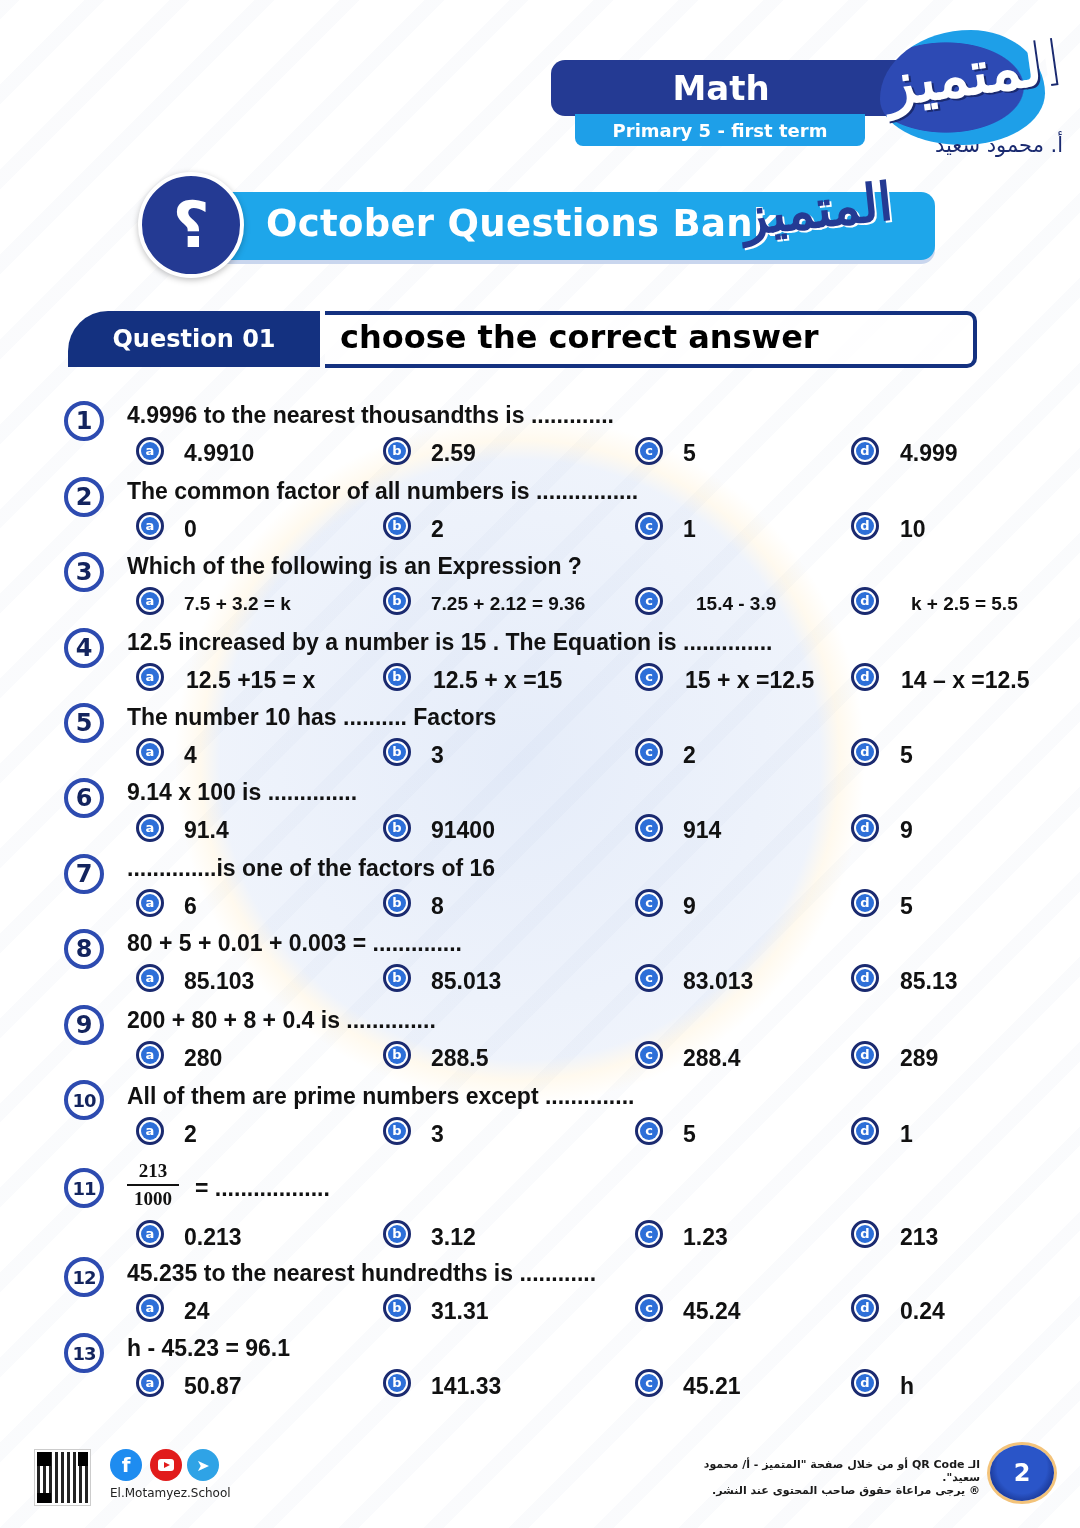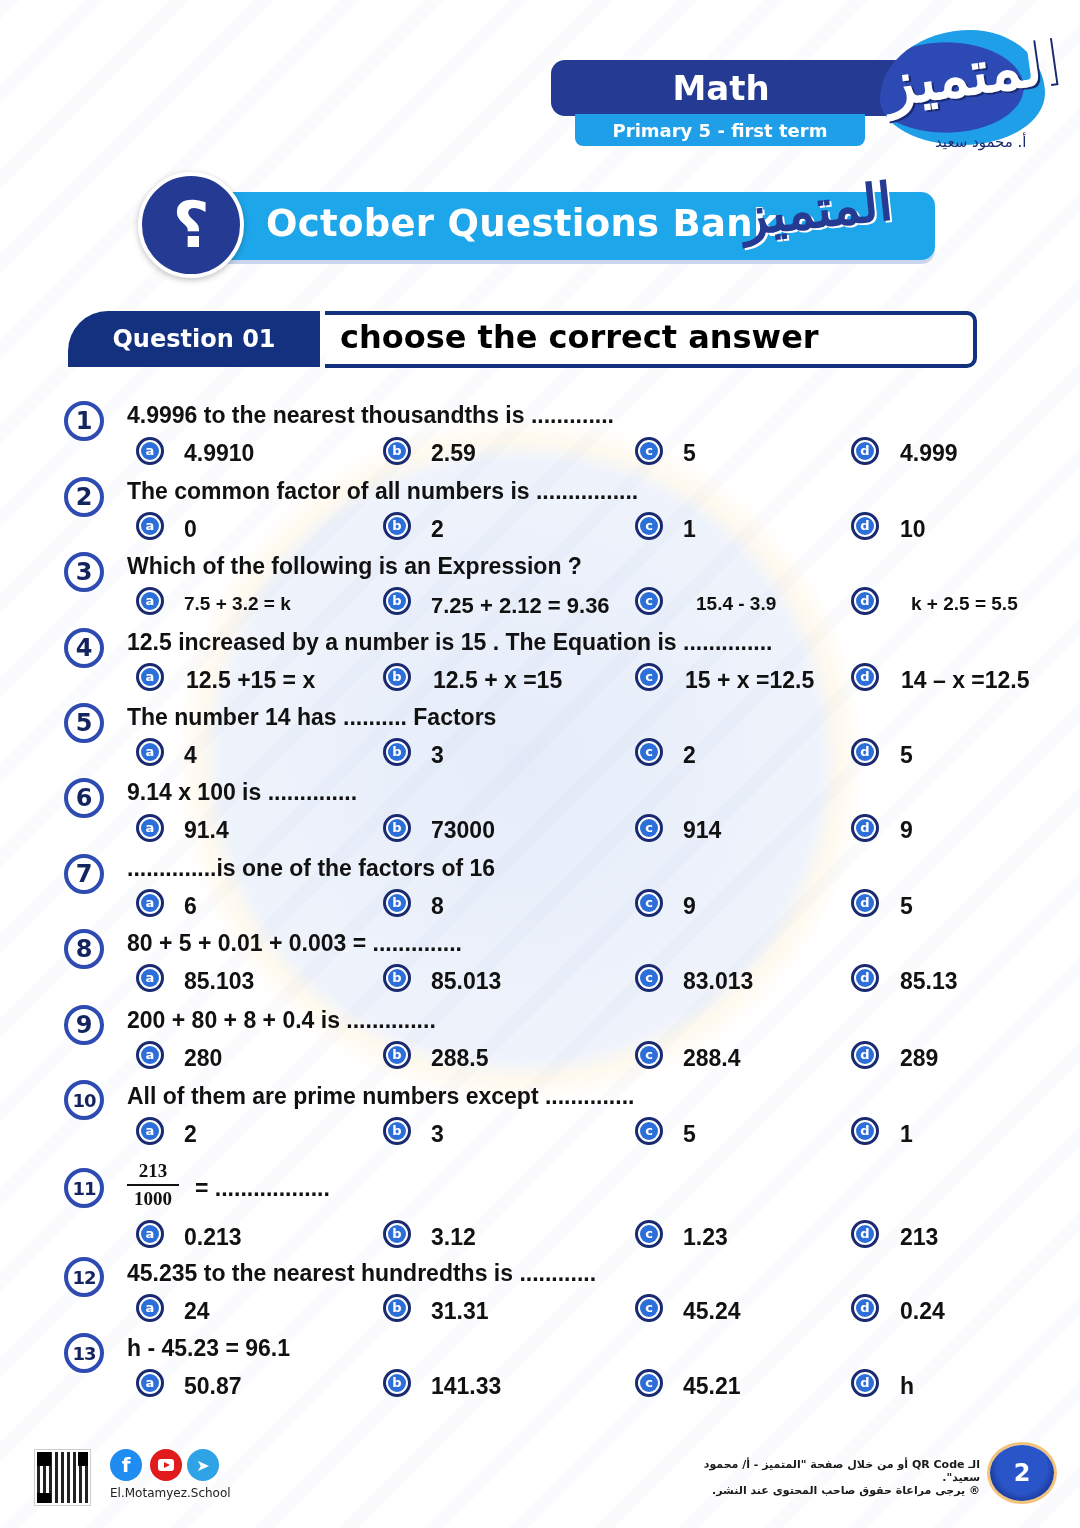--- a/index.html
+++ b/index.html
@@ -37,21 +37,21 @@
     position: absolute; left: 880px; top: 30px; width: 165px; height: 115px;
     background: radial-gradient(ellipse at 40% 50%, #2d4ab4 0 55%, #1e9fe8 56% 100%);
     border-radius: 55% 45% 50% 50% / 60% 55% 45% 40%;
   }
   .logo-text {
     position: absolute; left: 885px; top: 38px; font-size: 60px; font-weight: 700;
     color: #fff; font-family: "DejaVu Serif", serif; transform: rotate(-8deg);
     text-shadow: 2px 2px 0 #1a2a70;
   }
   .author {
-    position: absolute; left: 935px; top: 133px; font-size: 15px; color: #1a2a70;
+    position: absolute; left: 935px; top: 133px; font-size: 21px; color: #1a2a70;
     font-family: "DejaVu Sans", sans-serif; direction: rtl;
   }
   
   .banner {
     position: absolute; left: 190px; top: 192px; width: 745px; height: 68px;
     background: #1ea6ea; border-radius: 0 14px 14px 0;
     box-shadow: 0 4px 0 #c9d6ee;
   }
   .banner-title {
     position: absolute; left: 266px; top: 202px; font-size: 37px; font-weight: 700;
@@ -222,21 +222,21 @@
   <div>
     <div class="qnum" style="top:552px">3</div>
     <div class="qtext" style="top:553px">Which of the following is an Expression ?</div>
     <div class="opt-badge" style="left:136px;top:587px">
         <span>a</span>
       </div>
     <div class="opt-text small" style="left:184px;top:593px">7.5 + 3.2 = k</div>
     <div class="opt-badge" style="left:383px;top:587px">
         <span>b</span>
       </div>
-    <div class="opt-text small" style="left:431px;top:593px;font-size:22px">7.25 + 2.12 = 9.36</div>
+    <div class="opt-text small" style="left:431px;top:593px;font-size:19px">7.25 + 2.12 = 9.36</div>
     <div class="opt-badge" style="left:635px;top:587px">
         <span>c</span>
       </div>
     <div class="opt-text small" style="left:696px;top:593px">15.4 - 3.9</div>
     <div class="opt-badge" style="left:851px;top:587px">
         <span>d</span>
       </div>
     <div class="opt-text small" style="left:911px;top:593px">k + 2.5 = 5.5</div>
   </div>
 
@@ -256,21 +256,21 @@
       </div>
     <div class="opt-text" style="left:685px;top:667px">15 + x =12.5</div>
     <div class="opt-badge" style="left:851px;top:663px">
         <span>d</span>
       </div>
     <div class="opt-text" style="left:901px;top:667px">14 – x  =12.5</div>
   </div>
 
   <div>
     <div class="qnum" style="top:703px">5</div>
-    <div class="qtext" style="top:704px">The number 14 has .......... Factors</div>
+    <div class="qtext" style="top:704px">The number 10 has .......... Factors</div>
     <div class="opt-badge" style="left:136px;top:738px">
         <span>a</span>
       </div>
     <div class="opt-text" style="left:184px;top:742px">4</div>
     <div class="opt-badge" style="left:383px;top:738px">
         <span>b</span>
       </div>
     <div class="opt-text" style="left:431px;top:742px">3</div>
     <div class="opt-badge" style="left:635px;top:738px">
         <span>c</span>
@@ -285,21 +285,21 @@
   <div>
     <div class="qnum" style="top:778px">6</div>
     <div class="qtext" style="top:779px">9.14 x 100 is ..............</div>
     <div class="opt-badge" style="left:136px;top:814px">
         <span>a</span>
       </div>
     <div class="opt-text" style="left:184px;top:817px">91.4</div>
     <div class="opt-badge" style="left:383px;top:814px">
         <span>b</span>
       </div>
-    <div class="opt-text" style="left:431px;top:817px">73000</div>
+    <div class="opt-text" style="left:431px;top:817px">91400</div>
     <div class="opt-badge" style="left:635px;top:814px">
         <span>c</span>
       </div>
     <div class="opt-text" style="left:683px;top:817px">914</div>
     <div class="opt-badge" style="left:851px;top:814px">
         <span>d</span>
       </div>
     <div class="opt-text" style="left:900px;top:817px">9</div>
   </div>
 

